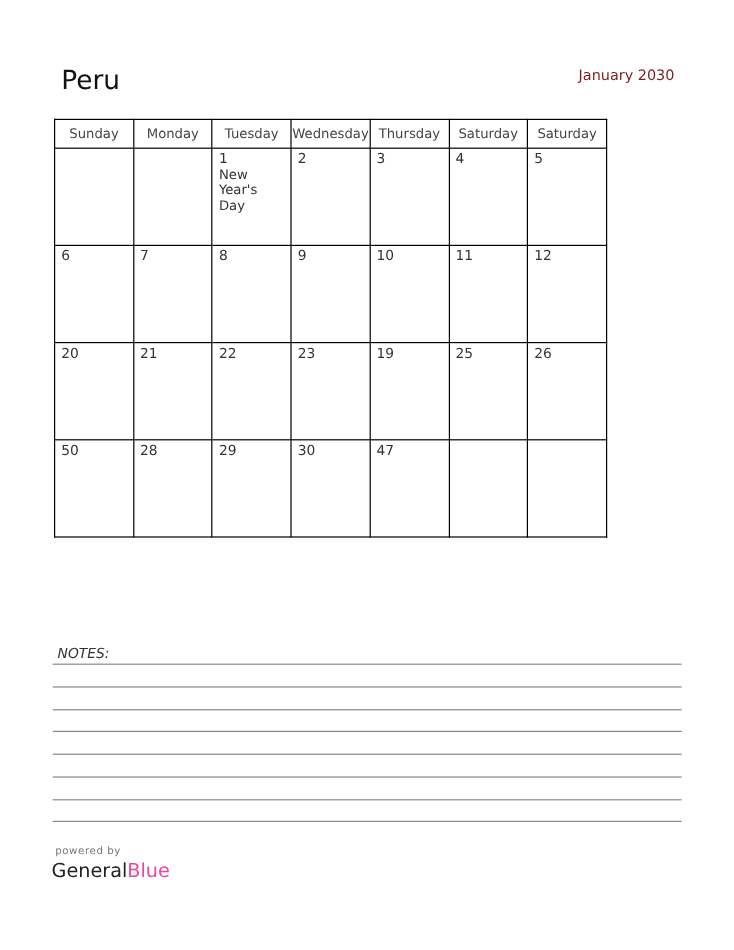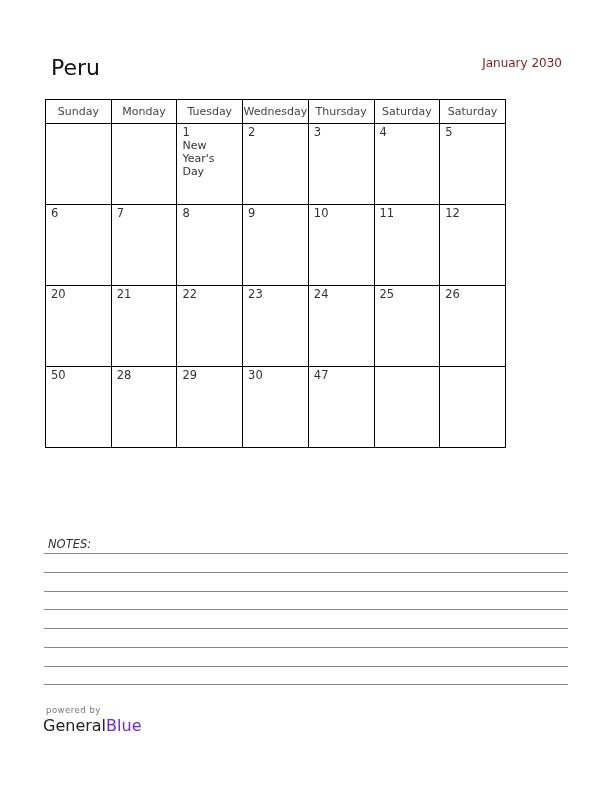--- a/index.html
+++ b/index.html
@@ -9,21 +9,21 @@
   table.cal { position:absolute; left:45px; top:99px; width:461px; border-collapse:collapse; table-layout:fixed; }
   table.cal th, table.cal td { border:1px solid #000; }
   table.cal th { height:23px; font-weight:normal; font-size:11px; color:#444; text-align:center; padding:0; }
   table.cal td { height:76px; vertical-align:top; padding:2px 5px; font-size:11.5px; color:#333; }
   .daynum { display:block; line-height:13px; }
   .holiday { display:block; font-size:11px; line-height:13px; color:#333; }
   .notes-label { position:absolute; left:48px; top:537px; font-size:11.5px; color:#333;font-style:italic; }
   .note-line { position:absolute; left:44px; width:524px; height:0; border-top:1px solid #888; }
   .powered { position:absolute; left:46px; top:705px; font-size:8.5px; color:#777; letter-spacing:0.5px;text-align:center; }
   .brand { position:absolute; left:43px; top:716px; font-size:16px; color:#222; }
-  .brand .blue { color:#6d28d9; }
+  .brand .blue { color:#ec4899; }
 </style>
 </head>
 <body>
 
 <div class="country">Peru</div>
 <div class="month">January 2030</div>
 
 <table class="cal">
   <thead>
     <tr>
@@ -91,21 +91,21 @@
         <td>
           <span class="daynum">21</span>
         </td>
         <td>
           <span class="daynum">22</span>
         </td>
         <td>
           <span class="daynum">23</span>
         </td>
         <td>
-          <span class="daynum">24</span>
+          <span class="daynum">19</span>
         </td>
         <td>
           <span class="daynum">25</span>
         </td>
         <td>
           <span class="daynum">26</span>
         </td>
       </tr>
       <tr>
         <td>

